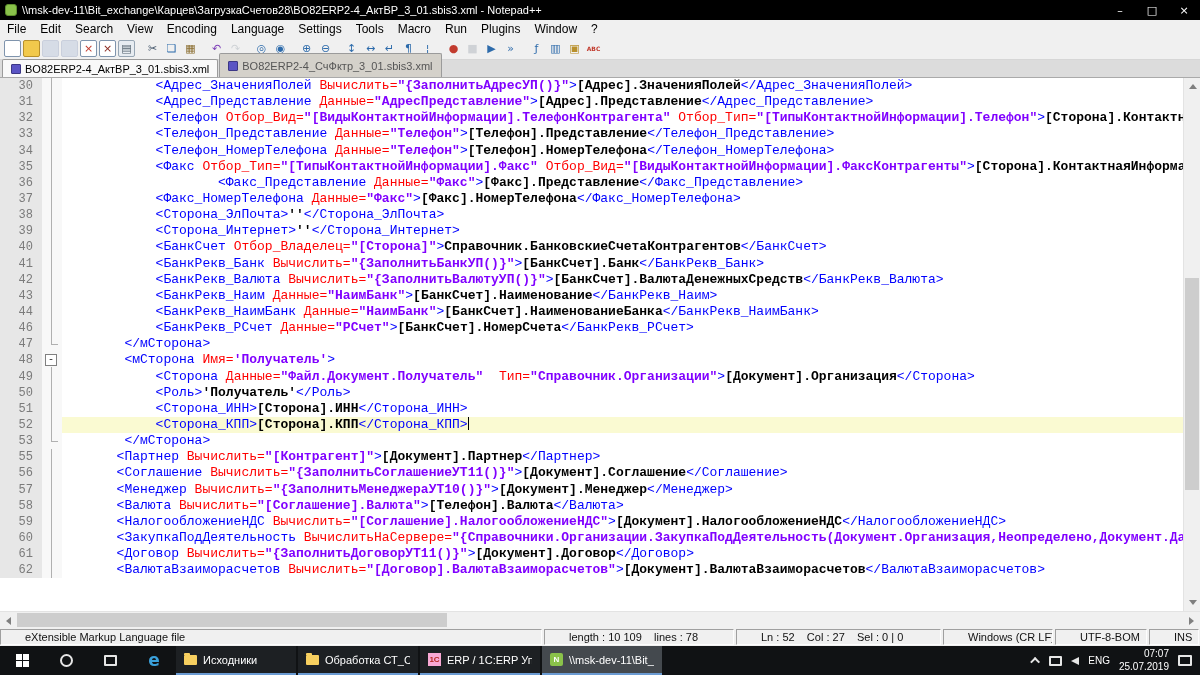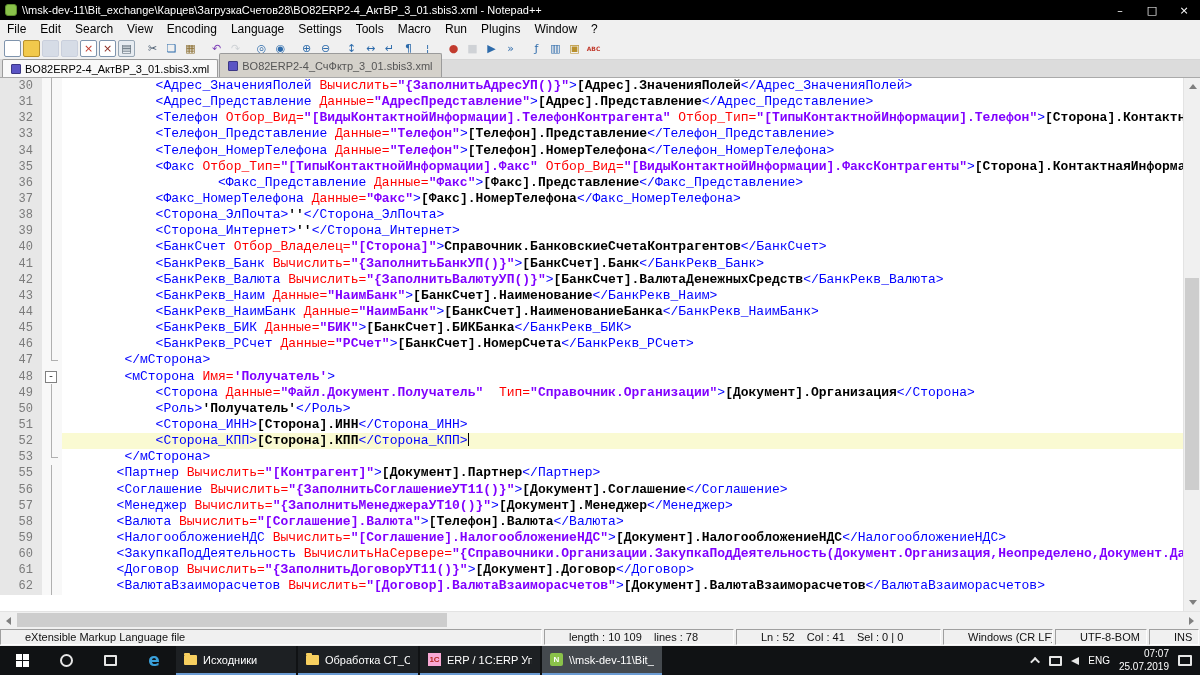--- a/index.html
+++ b/index.html
@@ -192,21 +192,20 @@
       <div class="line-row"><span class="g-num">35</span><span class="g-fold fl"></span><span class="code" style="padding-left: 12ch;"><span class="tk-tag">&lt;Факс </span><span class="tk-attr">Отбор_Тип=</span><span class="tk-val">"[ТипыКонтактнойИнформации].Факс"</span><span class="tk-attr"> Отбор_Вид=</span><span class="tk-val">"[ВидыКонтактнойИнформации].ФаксКонтрагенты"</span><span class="tk-tag">&gt;</span><span class="tk-txt">[Сторона].КонтактнаяИнформация</span></span></div>
       <div class="line-row"><span class="g-num">36</span><span class="g-fold fl"></span><span class="code" style="padding-left: 20ch;"><span class="tk-tag">&lt;Факс_Представление </span><span class="tk-attr">Данные=</span><span class="tk-val">"Факс"</span><span class="tk-tag">&gt;</span><span class="tk-txt">[Факс].Представление</span><span class="tk-tag">&lt;/Факс_Представление&gt;</span></span></div>
       <div class="line-row"><span class="g-num">37</span><span class="g-fold fl"></span><span class="code" style="padding-left: 12ch;"><span class="tk-tag">&lt;Факс_НомерТелефона </span><span class="tk-attr">Данные=</span><span class="tk-val">"Факс"</span><span class="tk-tag">&gt;</span><span class="tk-txt">[Факс].НомерТелефона</span><span class="tk-tag">&lt;/Факс_НомерТелефона&gt;</span></span></div>
       <div class="line-row"><span class="g-num">38</span><span class="g-fold fl"></span><span class="code" style="padding-left: 12ch;"><span class="tk-tag">&lt;Сторона_ЭлПочта&gt;</span><span class="tk-txt">''</span><span class="tk-tag">&lt;/Сторона_ЭлПочта&gt;</span></span></div>
       <div class="line-row"><span class="g-num">39</span><span class="g-fold fl"></span><span class="code" style="padding-left: 12ch;"><span class="tk-tag">&lt;Сторона_Интернет&gt;</span><span class="tk-txt">''</span><span class="tk-tag">&lt;/Сторона_Интернет&gt;</span></span></div>
       <div class="line-row"><span class="g-num">40</span><span class="g-fold fl"></span><span class="code" style="padding-left: 12ch;"><span class="tk-tag">&lt;БанкСчет </span><span class="tk-attr">Отбор_Владелец=</span><span class="tk-val">"[Сторона]"</span><span class="tk-tag">&gt;</span><span class="tk-txt">Справочник.БанковскиеСчетаКонтрагентов</span><span class="tk-tag">&lt;/БанкСчет&gt;</span></span></div>
       <div class="line-row"><span class="g-num">41</span><span class="g-fold fl"></span><span class="code" style="padding-left: 12ch;"><span class="tk-tag">&lt;БанкРекв_Банк </span><span class="tk-attr">Вычислить=</span><span class="tk-val">"{ЗаполнитьБанкУП()}"</span><span class="tk-tag">&gt;</span><span class="tk-txt">[БанкСчет].Банк</span><span class="tk-tag">&lt;/БанкРекв_Банк&gt;</span></span></div>
       <div class="line-row"><span class="g-num">42</span><span class="g-fold fl"></span><span class="code" style="padding-left: 12ch;"><span class="tk-tag">&lt;БанкРекв_Валюта </span><span class="tk-attr">Вычислить=</span><span class="tk-val">"{ЗаполнитьВалютуУП()}"</span><span class="tk-tag">&gt;</span><span class="tk-txt">[БанкСчет].ВалютаДенежныхСредств</span><span class="tk-tag">&lt;/БанкРекв_Валюта&gt;</span></span></div>
       <div class="line-row"><span class="g-num">43</span><span class="g-fold fl"></span><span class="code" style="padding-left: 12ch;"><span class="tk-tag">&lt;БанкРекв_Наим </span><span class="tk-attr">Данные=</span><span class="tk-val">"НаимБанк"</span><span class="tk-tag">&gt;</span><span class="tk-txt">[БанкСчет].Наименование</span><span class="tk-tag">&lt;/БанкРекв_Наим&gt;</span></span></div>
       <div class="line-row"><span class="g-num">44</span><span class="g-fold fl"></span><span class="code" style="padding-left: 12ch;"><span class="tk-tag">&lt;БанкРекв_НаимБанк </span><span class="tk-attr">Данные=</span><span class="tk-val">"НаимБанк"</span><span class="tk-tag">&gt;</span><span class="tk-txt">[БанкСчет].НаименованиеБанка</span><span class="tk-tag">&lt;/БанкРекв_НаимБанк&gt;</span></span></div>
-      <div class="line-row"><span class="g-num">45</span><span class="g-fold fl"></span><span class="code" style="padding-left: 12ch;"><span class="tk-tag">&lt;БанкРекв_БИК </span><span class="tk-attr">Данные=</span><span class="tk-val">"БИК"</span><span class="tk-tag">&gt;</span><span class="tk-txt">[БанкСчет].БИКБанка</span><span class="tk-tag">&lt;/БанкРекв_БИК&gt;</span></span></div>
       <div class="line-row"><span class="g-num">46</span><span class="g-fold fl"></span><span class="code" style="padding-left: 12ch;"><span class="tk-tag">&lt;БанкРекв_РСчет </span><span class="tk-attr">Данные=</span><span class="tk-val">"РСчет"</span><span class="tk-tag">&gt;</span><span class="tk-txt">[БанкСчет].НомерСчета</span><span class="tk-tag">&lt;/БанкРекв_РСчет&gt;</span></span></div>
       <div class="line-row"><span class="g-num">47</span><span class="g-fold fe"></span><span class="code" style="padding-left: 8ch;"><span class="tk-tag">&lt;/мСторона&gt;</span></span></div>
       <div class="line-row"><span class="g-num">48</span><span class="g-fold fo"><span class="fo-box">-</span></span><span class="code" style="padding-left: 8ch;"><span class="tk-tag">&lt;мСторона </span><span class="tk-attr">Имя=</span><span class="tk-val">'Получатель'</span><span class="tk-tag">&gt;</span></span></div>
       <div class="line-row"><span class="g-num">49</span><span class="g-fold fl"></span><span class="code" style="padding-left: 12ch;"><span class="tk-tag">&lt;Сторона </span><span class="tk-attr">Данные=</span><span class="tk-val">"Файл.Документ.Получатель"</span><span class="tk-attr">  Тип=</span><span class="tk-val">"Справочник.Организации"</span><span class="tk-tag">&gt;</span><span class="tk-txt">[Документ].Организация</span><span class="tk-tag">&lt;/Сторона&gt;</span></span></div>
       <div class="line-row"><span class="g-num">50</span><span class="g-fold fl"></span><span class="code" style="padding-left: 12ch;"><span class="tk-tag">&lt;Роль&gt;</span><span class="tk-txt">'Получатель'</span><span class="tk-tag">&lt;/Роль&gt;</span></span></div>
       <div class="line-row"><span class="g-num">51</span><span class="g-fold fl"></span><span class="code" style="padding-left: 12ch;"><span class="tk-tag">&lt;Сторона_ИНН&gt;</span><span class="tk-txt">[Сторона].ИНН</span><span class="tk-tag">&lt;/Сторона_ИНН&gt;</span></span></div>
       <div class="line-row current"><span class="g-num">52</span><span class="g-fold fl"></span><span class="code" style="padding-left: 12ch;"><span class="tk-tag">&lt;Сторона_КПП&gt;</span><span class="tk-txt">[Сторона].КПП</span><span class="tk-tag">&lt;/Сторона_КПП&gt;</span><span class="caret"></span></span></div>
       <div class="line-row"><span class="g-num">53</span><span class="g-fold fe"></span><span class="code" style="padding-left: 8ch;"><span class="tk-tag">&lt;/мСторона&gt;</span></span></div>
       <div class="line-row"><span class="g-num">55</span><span class="g-fold fl"></span><span class="code" style="padding-left: 7ch;"><span class="tk-tag">&lt;Партнер </span><span class="tk-attr">Вычислить=</span><span class="tk-val">"[Контрагент]"</span><span class="tk-tag">&gt;</span><span class="tk-txt">[Документ].Партнер</span><span class="tk-tag">&lt;/Партнер&gt;</span></span></div>
       <div class="line-row"><span class="g-num">56</span><span class="g-fold fl"></span><span class="code" style="padding-left: 7ch;"><span class="tk-tag">&lt;Соглашение </span><span class="tk-attr">Вычислить=</span><span class="tk-val">"{ЗаполнитьСоглашениеУТ11()}"</span><span class="tk-tag">&gt;</span><span class="tk-txt">[Документ].Соглашение</span><span class="tk-tag">&lt;/Соглашение&gt;</span></span></div>
@@ -226,21 +225,21 @@
 
 <div class="hscroll">
   <div class="harrow left"></div>
   <div class="hthumb"></div>
   <div class="harrow right"></div>
 </div>
 
 <div class="statusbar">
   <span class="sb sb-doctype">eXtensible Markup Language file</span>
   <span class="sb sb-length">length : 10 109    lines : 78</span>
-  <span class="sb sb-pos">Ln : 52    Col : 41    Sel : 0 | 0</span>
+  <span class="sb sb-pos">Ln : 52    Col : 27    Sel : 0 | 0</span>
   <span class="sb sb-eol">Windows (CR LF)</span>
   <span class="sb sb-enc">UTF-8-BOM</span>
   <span class="sb sb-ins">INS</span>
 </div>
 
 <div class="taskbar">
   <div class="tb-btn">
     <span class="start-logo">
         <i></i>
         <i></i>

